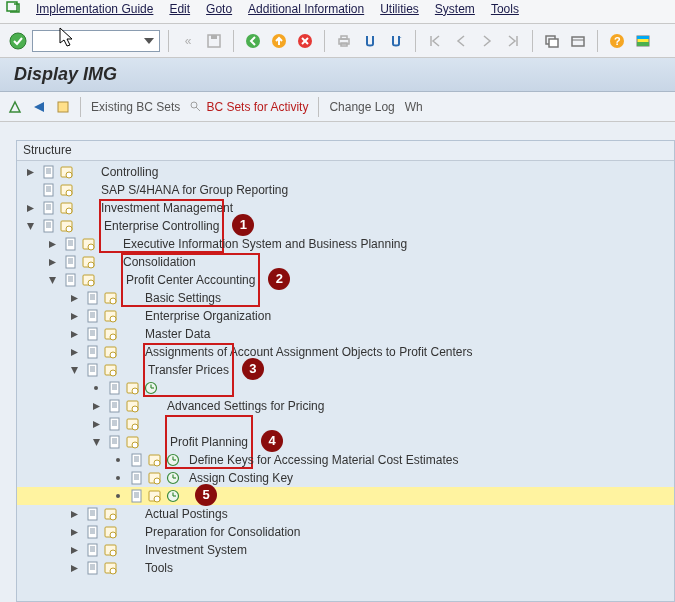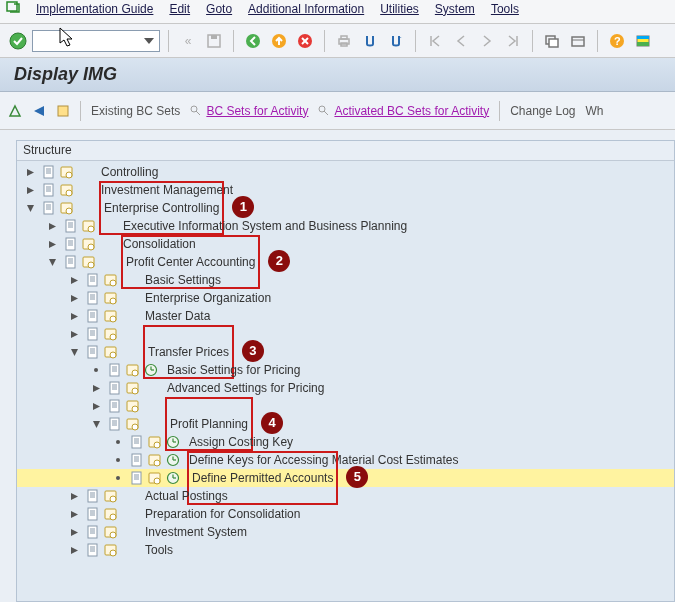--- a/index.html
+++ b/index.html
@@ -80,31 +80,31 @@
     border-bottom: 1px solid #aab8c8;
     font-size: 18px;
     font-weight: bold;
     font-style: italic;
     color: #2a2a2a;
   }
 
   
   .sub-toolbar {
     display: flex; align-items: center;
-    height: 38px;
+    height: 30px;
     padding: 0 8px;
     background: #eef2f7;
     border-bottom: 1px solid #c8c8c8;
     gap: 10px;
     color: #555;
   }
   .sub-toolbar .sub-item {
     display: inline-flex; align-items: center; gap: 4px;
   }
-  .sub-toolbar .disabled { color:#a21caf;text-decoration:underline; }
+  .sub-toolbar .disabled { color:#b91c1c; }
   .sub-sep {
     width: 0; height: 20px;
     border-left: 1px solid #c0c0c0;
   }
 
   
   .tree-wrap {
     position: absolute;
     left: 16px; right:0; top: 140px; bottom: 0;
     background: #e0e9f2;
@@ -335,27 +335,20 @@
   </span>
   <span class="sub-sep"></span>
   <span class="sub-item">Existing BC Sets</span>
   <span class="sub-item disabled">
     <svg width="12" height="12">
         <circle cx="4" cy="4" r="3" fill="none" stroke="#a0a0a0"></circle>
         <line x1="6" y1="6" x2="10" y2="10" stroke="#a0a0a0"></line>
       </svg>
     <span>BC Sets for Activity</span>
   </span>
-  <span class="sub-item disabled">
-    <svg width="12" height="12">
-        <circle cx="4" cy="4" r="3" fill="none" stroke="#a0a0a0"></circle>
-        <line x1="6" y1="6" x2="10" y2="10" stroke="#a0a0a0"></line>
-      </svg>
-    <span>Activated BC Sets for Activity</span>
-  </span>
   <span class="sub-sep"></span>
   <span class="sub-item">Change Log</span>
   <span class="sub-item">Wh</span>
 </div>
 
 <div class="tree-wrap">
   <div class="tree-header">Structure</div>
   <div class="tree-body" id="tree-body">
       <div class="tree-row">
         <span style="display: inline-block; width: 6px;"></span>
@@ -377,20 +370,41 @@
           <svg width="14" height="14">
             <rect x="1" y="2" width="11" height="10" rx="1" fill="#fff7e0" stroke="#c0a030"></rect>
             <circle cx="9" cy="10" r="3" fill="#fff" stroke="#c0a030"></circle>
           </svg>
         </span>
         <span style="display: inline-block; width: 22px;"></span>
         <span class="tree-label">Controlling</span>
       </div>
       <div class="tree-row">
         <span style="display: inline-block; width: 6px;"></span>
+        <span class="expander"></span>
+        <span style="display: inline-block; width: 4px;"></span>
+        <span class="node-icon">
+          <svg width="14" height="14">
+            <rect x="2" y="1" width="9" height="12" fill="#fff" stroke="#8899aa"></rect>
+            <line x1="4" y1="4" x2="9" y2="4" stroke="#8899aa"></line>
+            <line x1="4" y1="6" x2="9" y2="6" stroke="#8899aa"></line>
+            <line x1="4" y1="8" x2="9" y2="8" stroke="#8899aa"></line>
+          </svg>
+        </span>
+        <span class="node-icon">
+          <svg width="14" height="14">
+            <rect x="1" y="2" width="11" height="10" rx="1" fill="#fff7e0" stroke="#c0a030"></rect>
+            <circle cx="9" cy="10" r="3" fill="#fff" stroke="#c0a030"></circle>
+          </svg>
+        </span>
+        <span style="display: inline-block; width: 22px;"></span>
+        <span class="tree-label">SAP S/4HANA for Group Reporting</span>
+      </div>
+      <div class="tree-row">
+        <span style="display: inline-block; width: 6px;"></span>
         <span class="expander">
           <svg width="9" height="9">
             <polygon points="1,1 8,4.5 1,8" fill="#555"></polygon>
           </svg>
         </span>
         <span style="display: inline-block; width: 4px;"></span>
         <span class="node-icon">
           <svg width="14" height="14">
             <rect x="2" y="1" width="9" height="12" fill="#fff" stroke="#8899aa"></rect>
             <line x1="4" y1="4" x2="9" y2="4" stroke="#8899aa"></line>
@@ -600,20 +614,21 @@
             <line x1="4" y1="8" x2="9" y2="8" stroke="#8899aa"></line>
           </svg>
         </span>
         <span class="node-icon">
           <svg width="14" height="14">
             <rect x="1" y="2" width="11" height="10" rx="1" fill="#fff7e0" stroke="#c0a030"></rect>
             <circle cx="9" cy="10" r="3" fill="#fff" stroke="#c0a030"></circle>
           </svg>
         </span>
         <span style="display: inline-block; width: 22px;"></span>
+        <span class="tree-label">Assignments of Account Assignment Objects to Profit Centers</span>
       </div>
       <div class="tree-row">
         <span style="display: inline-block; width: 50px;"></span>
         <span class="expander">
           <svg width="9" height="9">
             <polygon points="1,1 8,1 4.5,8" fill="#555"></polygon>
           </svg>
         </span>
         <span style="display: inline-block; width: 4px;"></span>
         <span class="node-icon">
@@ -657,21 +672,20 @@
           </svg>
         </span>
         <span class="node-icon">
           <svg width="14" height="14">
             <circle cx="7" cy="7" r="5.5" fill="#eef6ee" stroke="#3a8a3a" stroke-width="1.2"></circle>
             <line x1="7" y1="7" x2="7" y2="3.5" stroke="#3a8a3a" stroke-width="1.2"></line>
             <line x1="7" y1="7" x2="10" y2="7" stroke="#3a8a3a" stroke-width="1.2"></line>
           </svg>
         </span>
         <span style="display: inline-block; width: 4px;"></span>
-        <span class="tree-label">Basic Settings for Pricing</span>
       </div>
       <div class="tree-row">
         <span style="display: inline-block; width: 72px;"></span>
         <span class="expander">
           <svg width="9" height="9">
             <polygon points="1,1 8,4.5 1,8" fill="#555"></polygon>
           </svg>
         </span>
         <span style="display: inline-block; width: 4px;"></span>
         <span class="node-icon">
@@ -764,21 +778,21 @@
           </svg>
         </span>
         <span class="node-icon">
           <svg width="14" height="14">
             <circle cx="7" cy="7" r="5.5" fill="#eef6ee" stroke="#3a8a3a" stroke-width="1.2"></circle>
             <line x1="7" y1="7" x2="7" y2="3.5" stroke="#3a8a3a" stroke-width="1.2"></line>
             <line x1="7" y1="7" x2="10" y2="7" stroke="#3a8a3a" stroke-width="1.2"></line>
           </svg>
         </span>
         <span style="display: inline-block; width: 4px;"></span>
-        <span class="tree-label">Assign Costing Key</span>
+        <span class="tree-label">Define Keys for Accessing Material Cost Estimates</span>
       </div>
       <div class="tree-row">
         <span style="display: inline-block; width: 94px;"></span>
         <span class="expander">
           <svg width="6" height="6">
             <circle cx="3" cy="3" r="2" fill="#555"></circle>
           </svg>
         </span>
         <span style="display: inline-block; width: 4px;"></span>
         <span class="node-icon">
@@ -796,21 +810,21 @@
           </svg>
         </span>
         <span class="node-icon">
           <svg width="14" height="14">
             <circle cx="7" cy="7" r="5.5" fill="#eef6ee" stroke="#3a8a3a" stroke-width="1.2"></circle>
             <line x1="7" y1="7" x2="7" y2="3.5" stroke="#3a8a3a" stroke-width="1.2"></line>
             <line x1="7" y1="7" x2="10" y2="7" stroke="#3a8a3a" stroke-width="1.2"></line>
           </svg>
         </span>
         <span style="display: inline-block; width: 4px;"></span>
-        <span class="tree-label">Define Keys for Accessing Material Cost Estimates</span>
+        <span class="tree-label">Assign Costing Key</span>
       </div>
       <div class="tree-row highlight-row">
         <span style="display: inline-block; width: 94px;"></span>
         <span class="expander">
           <svg width="6" height="6">
             <circle cx="3" cy="3" r="2" fill="#555"></circle>
           </svg>
         </span>
         <span style="display: inline-block; width: 4px;"></span>
         <span class="node-icon">
@@ -828,21 +842,20 @@
           </svg>
         </span>
         <span class="node-icon">
           <svg width="14" height="14">
             <circle cx="7" cy="7" r="5.5" fill="#eef6ee" stroke="#3a8a3a" stroke-width="1.2"></circle>
             <line x1="7" y1="7" x2="7" y2="3.5" stroke="#3a8a3a" stroke-width="1.2"></line>
             <line x1="7" y1="7" x2="10" y2="7" stroke="#3a8a3a" stroke-width="1.2"></line>
           </svg>
         </span>
         <span style="display: inline-block; width: 4px;"></span>
-        <span class="tree-label boxed">Define Permitted Accounts</span>
         <span class="step-badge">5</span>
       </div>
       <div class="tree-row">
         <span style="display: inline-block; width: 50px;"></span>
         <span class="expander">
           <svg width="9" height="9">
             <polygon points="1,1 8,4.5 1,8" fill="#555"></polygon>
           </svg>
         </span>
         <span style="display: inline-block; width: 4px;"></span>

